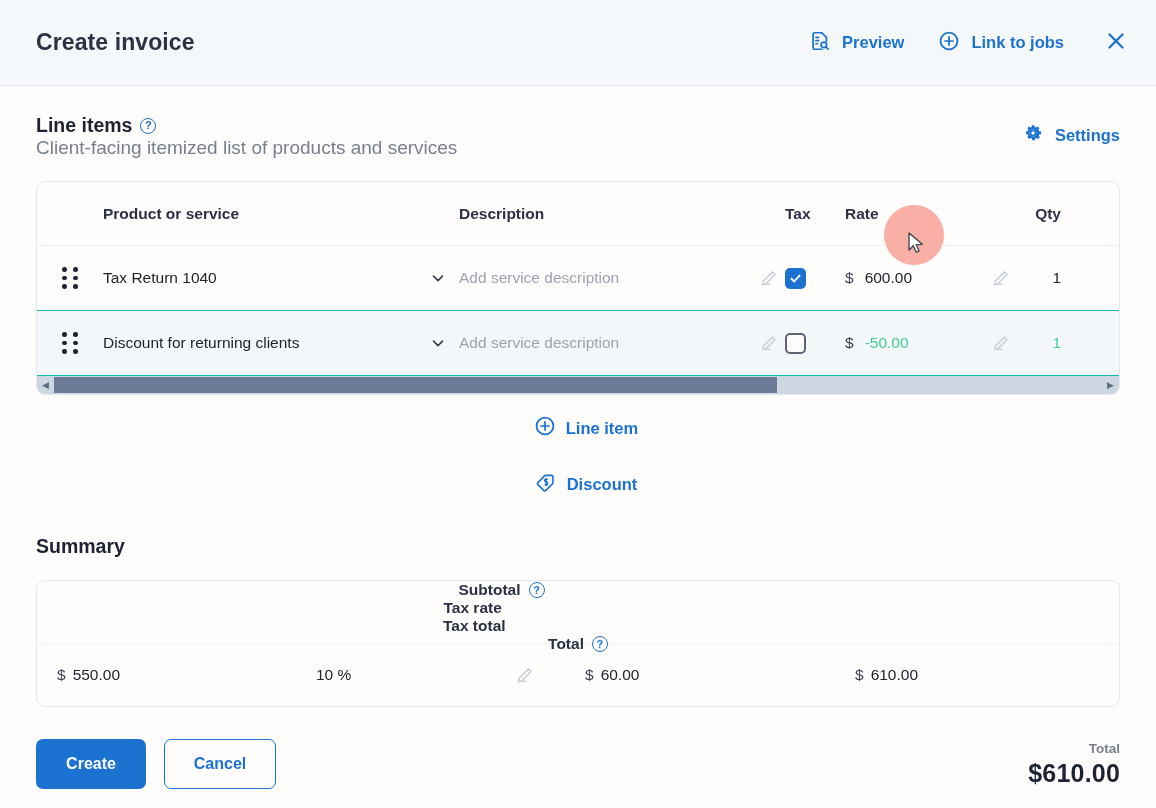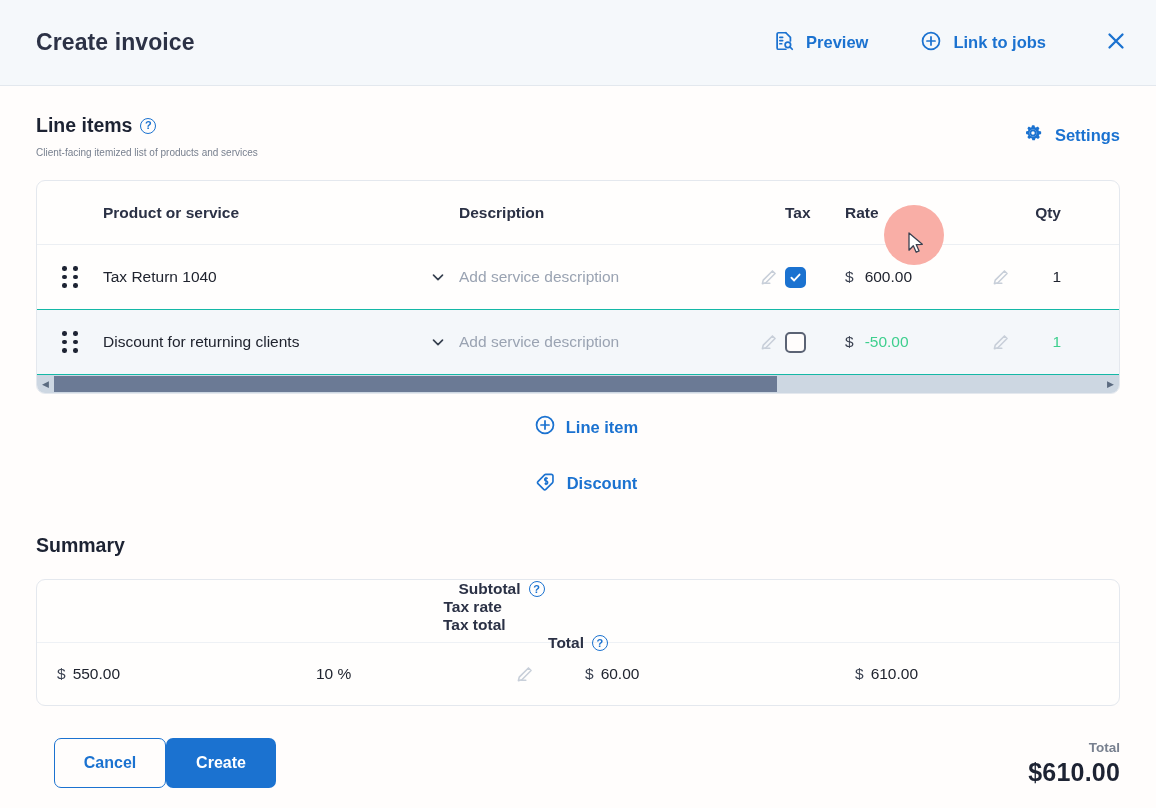--- a/index.html
+++ b/index.html
@@ -16,35 +16,35 @@
   .topbar {
     height: 86px;
     background: #f5f8fb;
     border-bottom: 1px solid #e3e8ee;
     display: flex; align-items: center;
     padding: 0 28px 0 36px;
   }
   .topbar-title {
     font-size: 23px; font-weight: 700; color: #2c3246; letter-spacing: .1px;
   }
-  .topbar-actions { margin-left: auto; display: flex; align-items: center; gap: 52px; }
+  .topbar-actions { margin-left: auto; display: flex; align-items: center; gap: 34px; }
   .hdr-action {
     display: flex; align-items: center; gap: 11px;
     color: #1b72d0; font-size: 16.5px; font-weight: 600;
     cursor: pointer; background: none; border: none;
     font-family: inherit;
   }
   .hdr-close { color: #1b72d0; cursor: pointer; display: flex; align-items: center; margin-left: 6px; }
 
   
   .content { padding: 28px 36px 0 36px; position: relative; }
 
   .sec-title-row { display: flex; align-items: flex-start; }
   .sec-title { font-size: 19.5px; font-weight: 700; color: #1d2333; display: flex; align-items: center; gap: 8px; }
-  .sec-sub { font-size: 10px; color: #78808f; margin-top: 10px; }
+  .sec-sub { font-size: 19px; color: #78808f; margin-top: 0; }
   .sec-right { margin-left: auto; display: flex; align-items: center; gap: 12px; padding-top: 8px; }
   .settings-link {
     display: flex; align-items: center; gap: 11px;
     color: #1b72d0; font-size: 16.5px; font-weight: 600; cursor: pointer;
   }
 
   
   .click-halo {
     position: absolute; left: 884px; top: 119px;
     width: 60px; height: 60px; border-radius: 50%;
@@ -413,21 +413,21 @@
         <div class="s-c4">
           <span class="s-val">
             <span class="cur">$</span><span>610.00</span>
           </span>
         </div>
       </div>
     </div>
   </div>
 
   <div class="footer">
+    <button class="btn btn-primary">Create</button>
     <button class="btn btn-secondary">Cancel</button>
-    <button class="btn btn-primary">Create</button>
     <div class="foot-total">
       <div class="ft-label">Total</div>
       <div class="ft-amount">$610.00</div>
     </div>
   </div>
 
 </div>
 
 </body></html>

